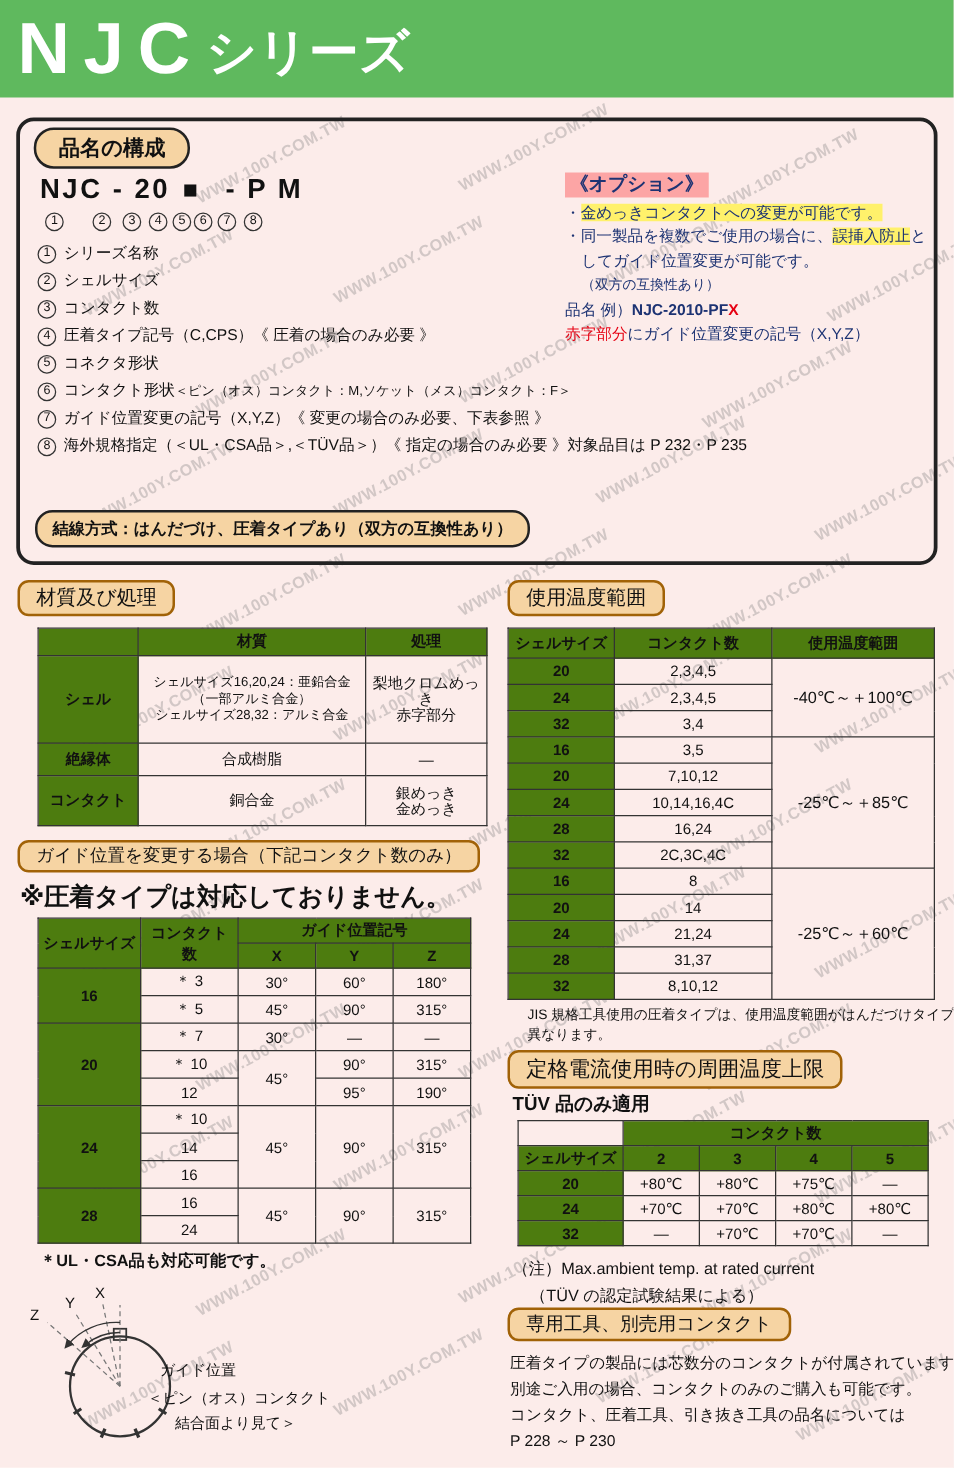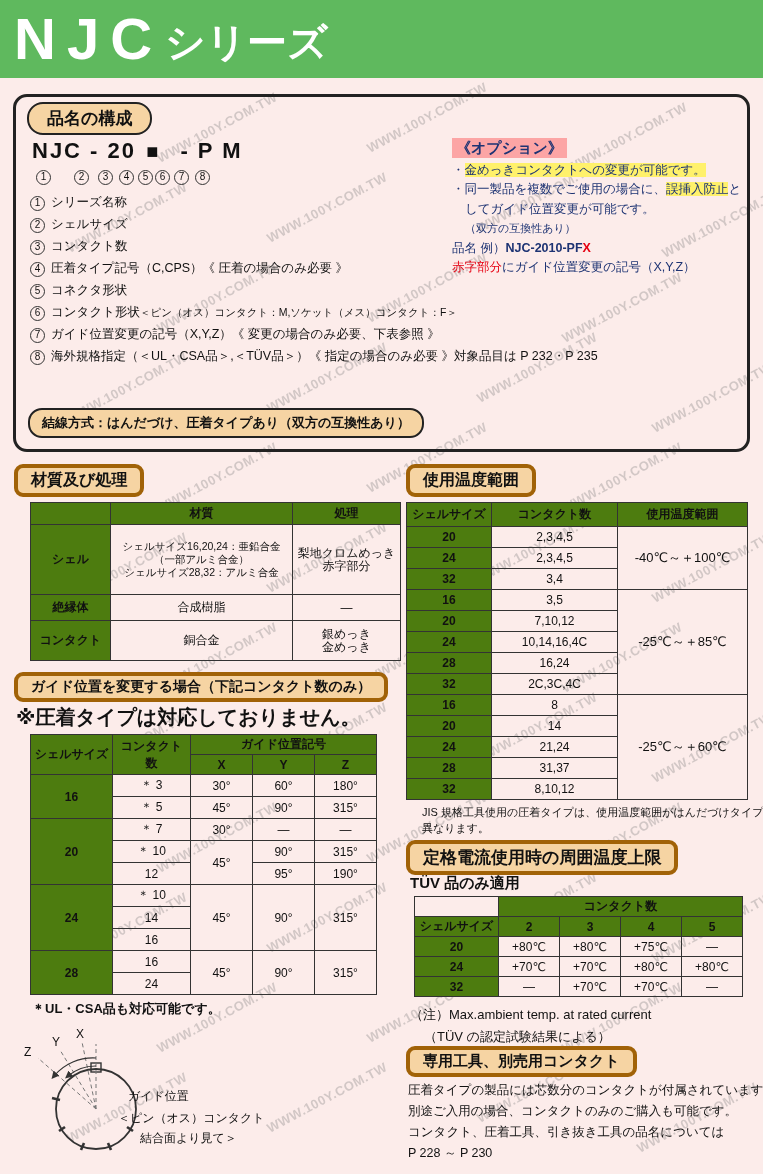--- a/index.html
+++ b/index.html
@@ -44,22 +44,22 @@
   .pn-part { font-weight:bold; }
   .opt-line { white-space:nowrap; }
 
   
   .wiring-note { position:absolute; left:28px; top:408px; background:#f6d4a3; border:2px solid #222;
                  border-radius:14px; padding:4px 12px; font-size:13px; font-weight:bold; white-space:nowrap; }
   .harness-note { position:absolute; left:437px; top:396px; width:303px; border:1.5px solid #5570b8;
                   border-radius:12px; padding:3px 10px; font-size:12.5px; color:#1d3373; line-height:18px; }
 
   
-  .sec-title { position:absolute; background:#f6d4a3; border:4px solid #a16207; border-radius:9px;
-               padding:2px 13px; font-weight:bold; white-space:nowrap; }
+  .sec-title { position:absolute; background:#f6d4a3; border:2px solid #a16207; border-radius:9px;
+               padding:2px 13px; font-weight:normal; white-space:nowrap; }
 
   
   .tbl { position:absolute; border-collapse:collapse; }
   .tbl th, .tbl td { border:1px solid #333; font-size:12px; text-align:center; vertical-align:middle; padding:0 2px; font-weight:normal; }
   .tbl .hdr { background:#4d7c0f; font-weight:bold; }
   .tbl .blank { background:transparent; }
   .materials-tbl td div { line-height:13px; }
   .materials-tbl .xs2 { font-size:10.5px; }
   .guide-tbl tr { height:22px; }
   .guide-tbl tr.hrow { height:20px; }
@@ -205,21 +205,21 @@
   </div>
 
   <div class="wiring-note">結線方式：はんだづけ、圧着タイプあり（双方の互換性あり）</div>
 
   <div class="sec-title" style="left:14px; top:464px; font-size:16px;">材質及び処理</div>
   <table class="tbl materials-tbl" style="left:30px; top:502px;">
     <tbody>
         <tr style="height:22px">
       <th class="hdr" style="width:80px"></th>
       <th class="hdr" style="width:182px">材質</th>
-      <th class="hdr" style="width:108px">処理</th>
+      <th class="hdr" style="width:97px">処理</th>
     </tr>
     <tr style="height:70px">
       <th class="hdr">シェル</th>
       <td>
         <div class="xs2">シェルサイズ16,20,24：亜鉛合金</div>
         <div class="xs2">（一部アルミ合金）</div>
         <div class="xs2">シェルサイズ28,32：アルミ合金</div>
       </td>
       <td>
         <div>梨地クロムめっき</div>

